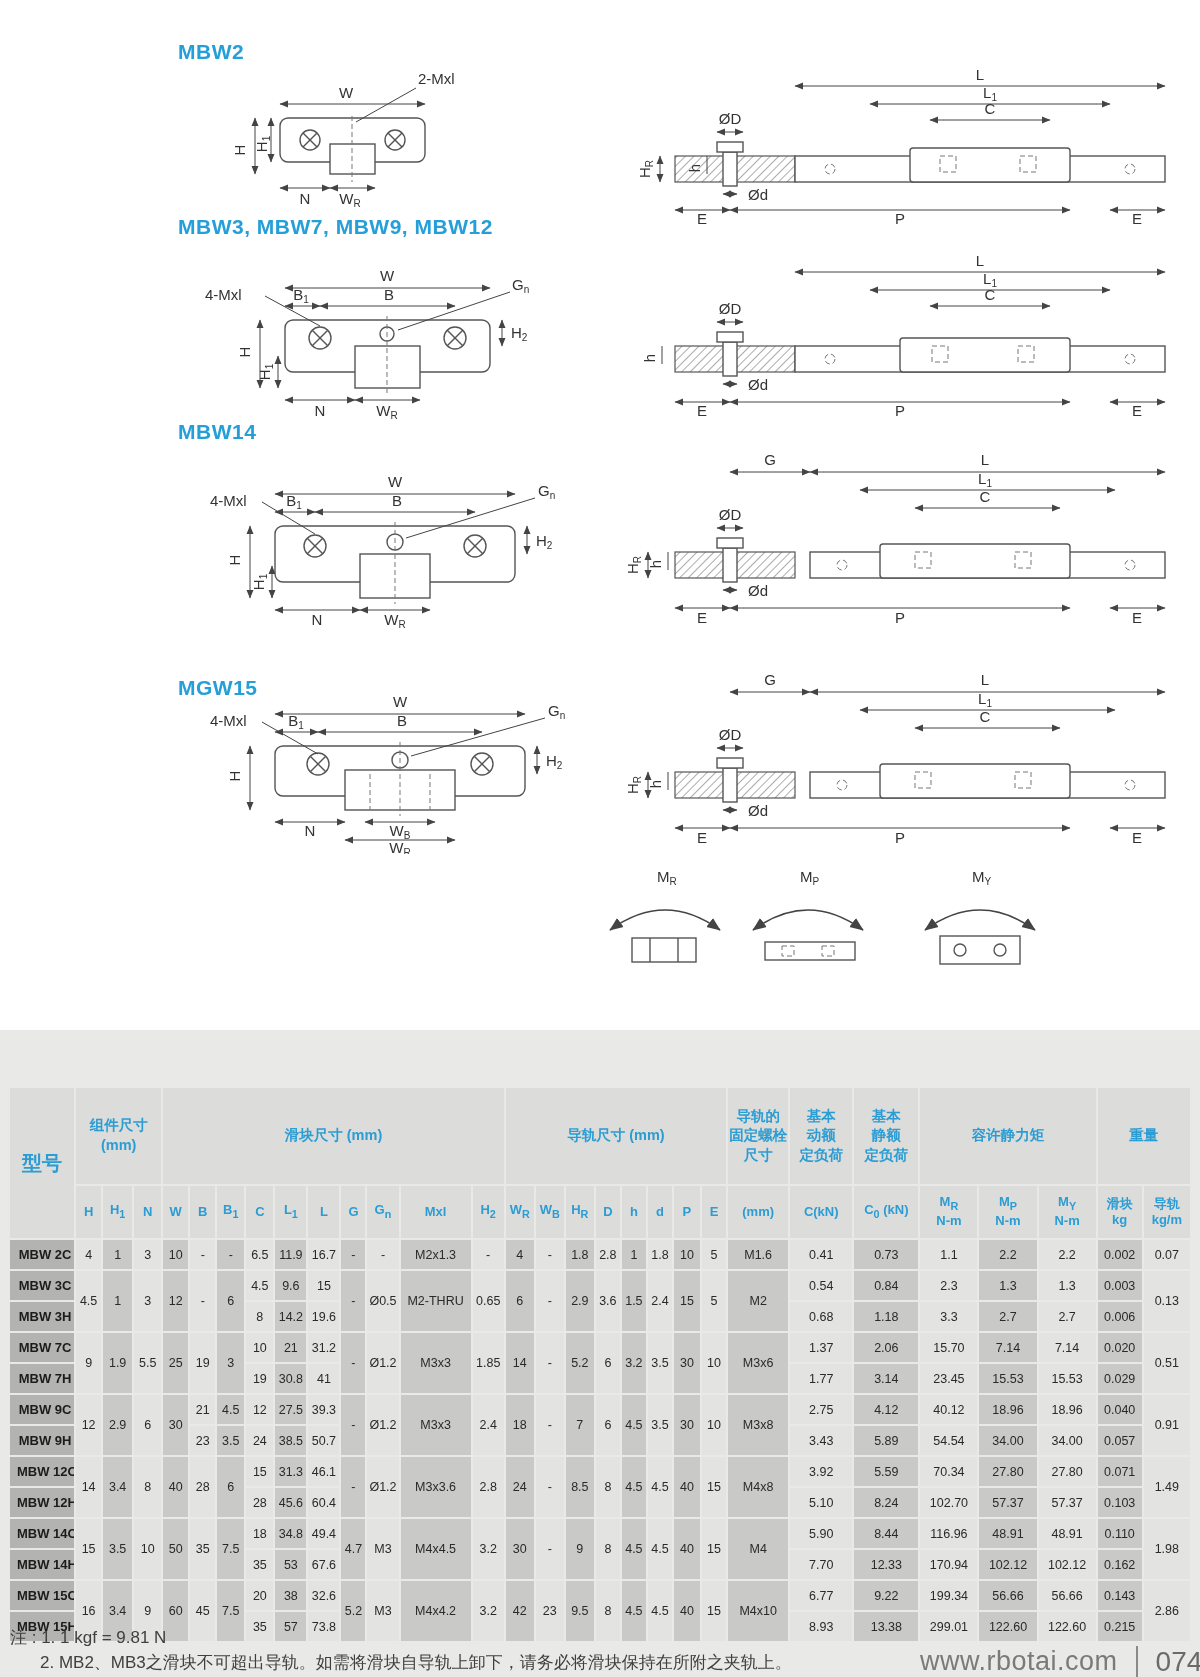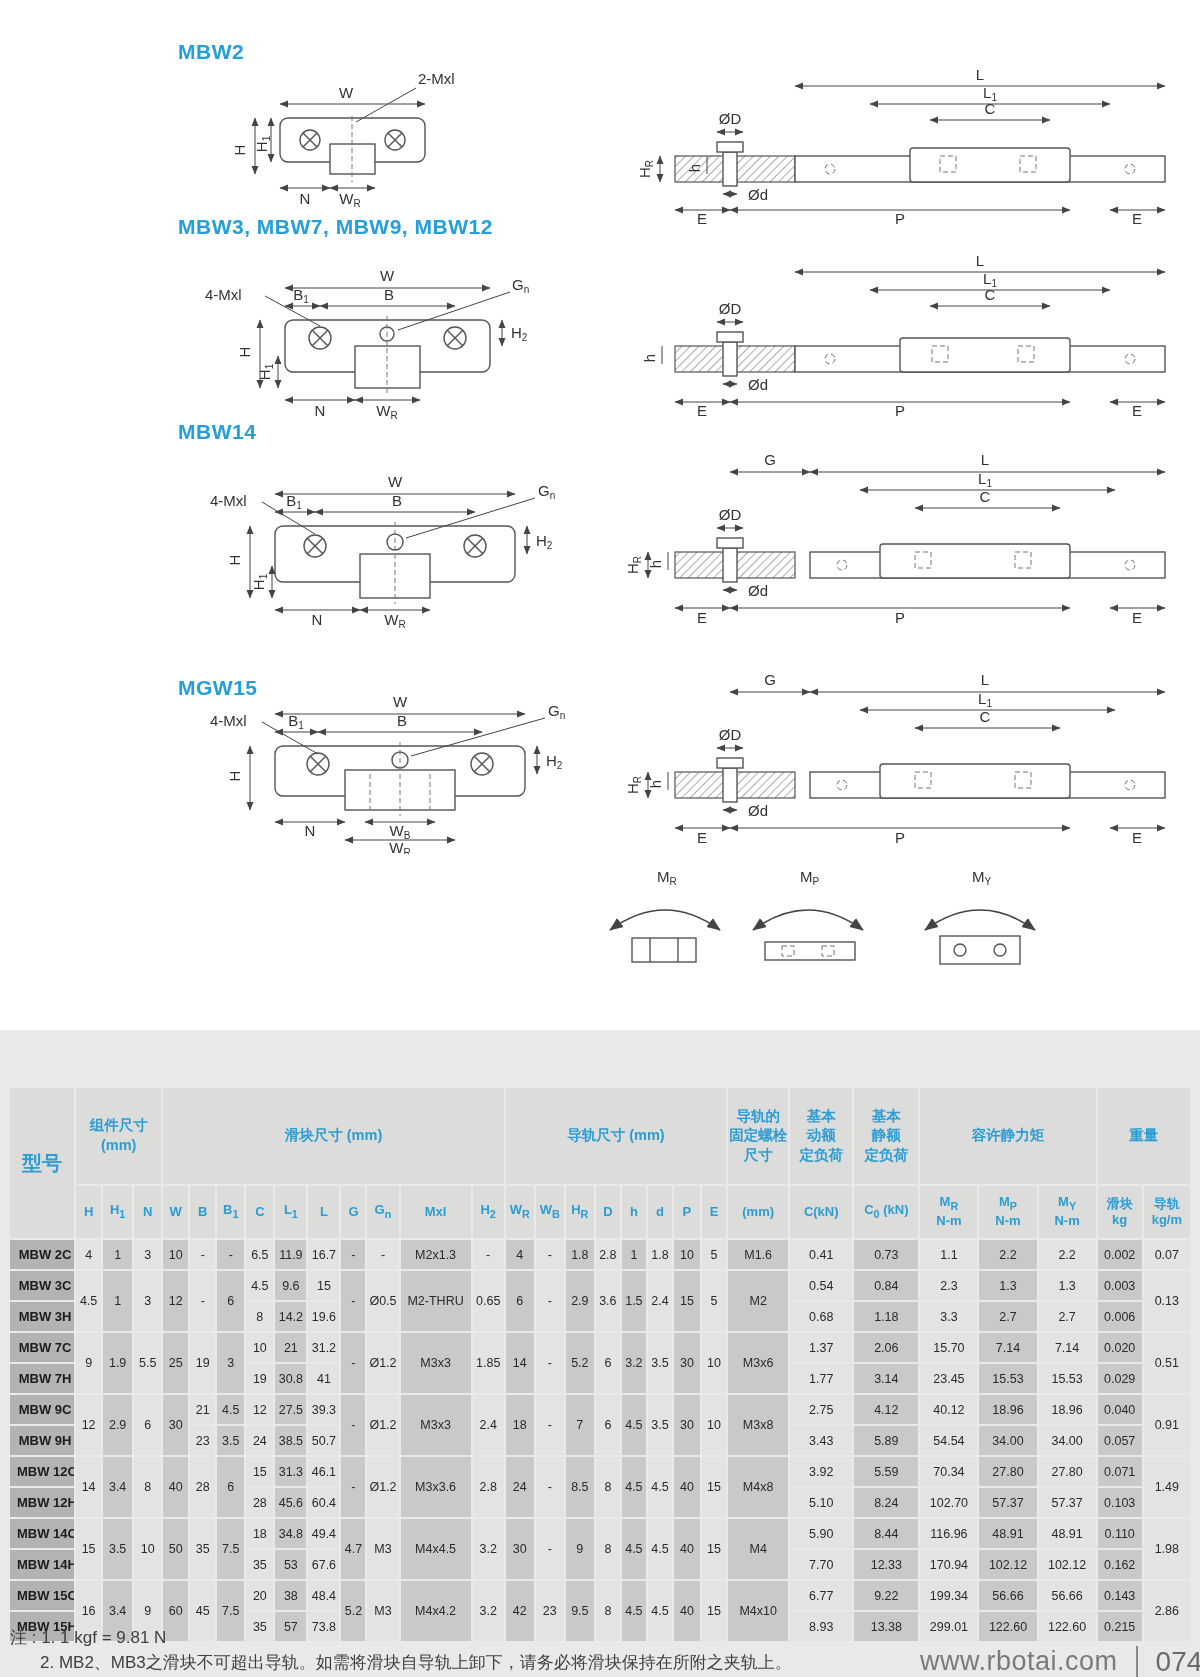--- a/index.html
+++ b/index.html
@@ -658,21 +658,21 @@
           <tr>
             <td class="model">MBW 15C</td>
             <td class="cl" rowspan="2">16</td>
             <td class="cd" rowspan="2">3.4</td>
             <td class="cl" rowspan="2">9</td>
             <td class="cd" rowspan="2">60</td>
             <td class="cl" rowspan="2">45</td>
             <td class="cd" rowspan="2">7.5</td>
             <td class="cl">20</td>
             <td class="cd">38</td>
-            <td class="cl">48.4</td>
+            <td class="cl">32.6</td>
             <td class="cd" rowspan="2">5.2</td>
             <td class="cl" rowspan="2">M3</td>
             <td class="cd" rowspan="2">M4x4.2</td>
             <td class="cl" rowspan="2">3.2</td>
             <td class="cd" rowspan="2">42</td>
             <td class="cl" rowspan="2">23</td>
             <td class="cd" rowspan="2">9.5</td>
             <td class="cl" rowspan="2">8</td>
             <td class="cd" rowspan="2">4.5</td>
             <td class="cl" rowspan="2">4.5</td>

